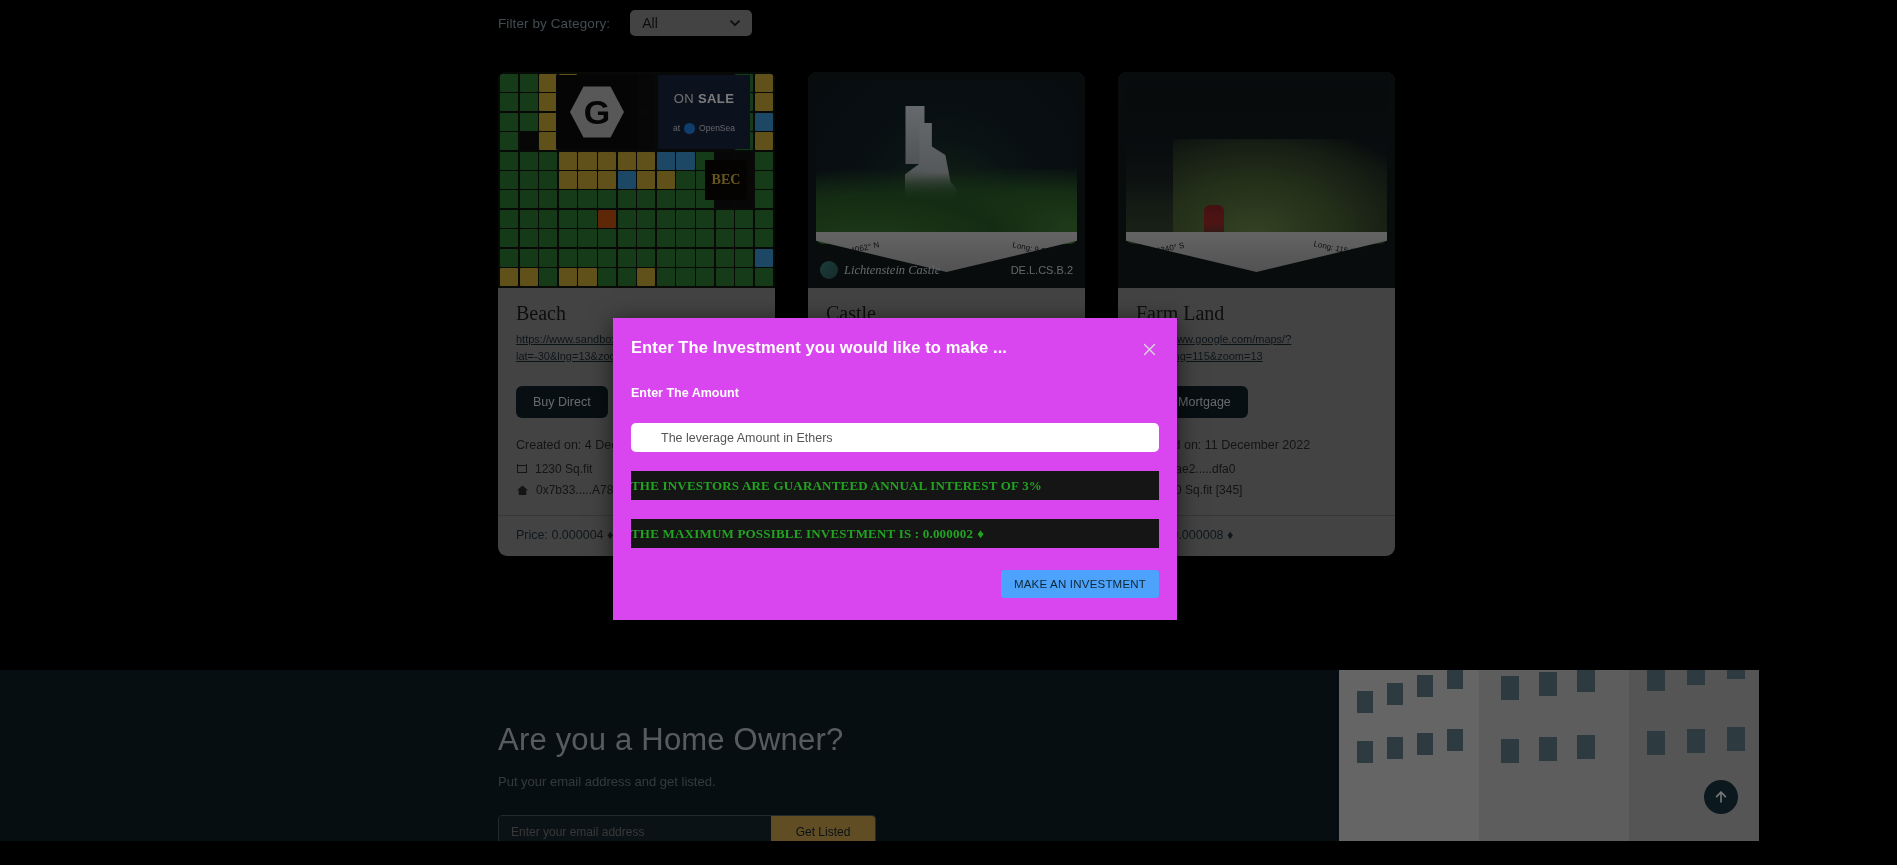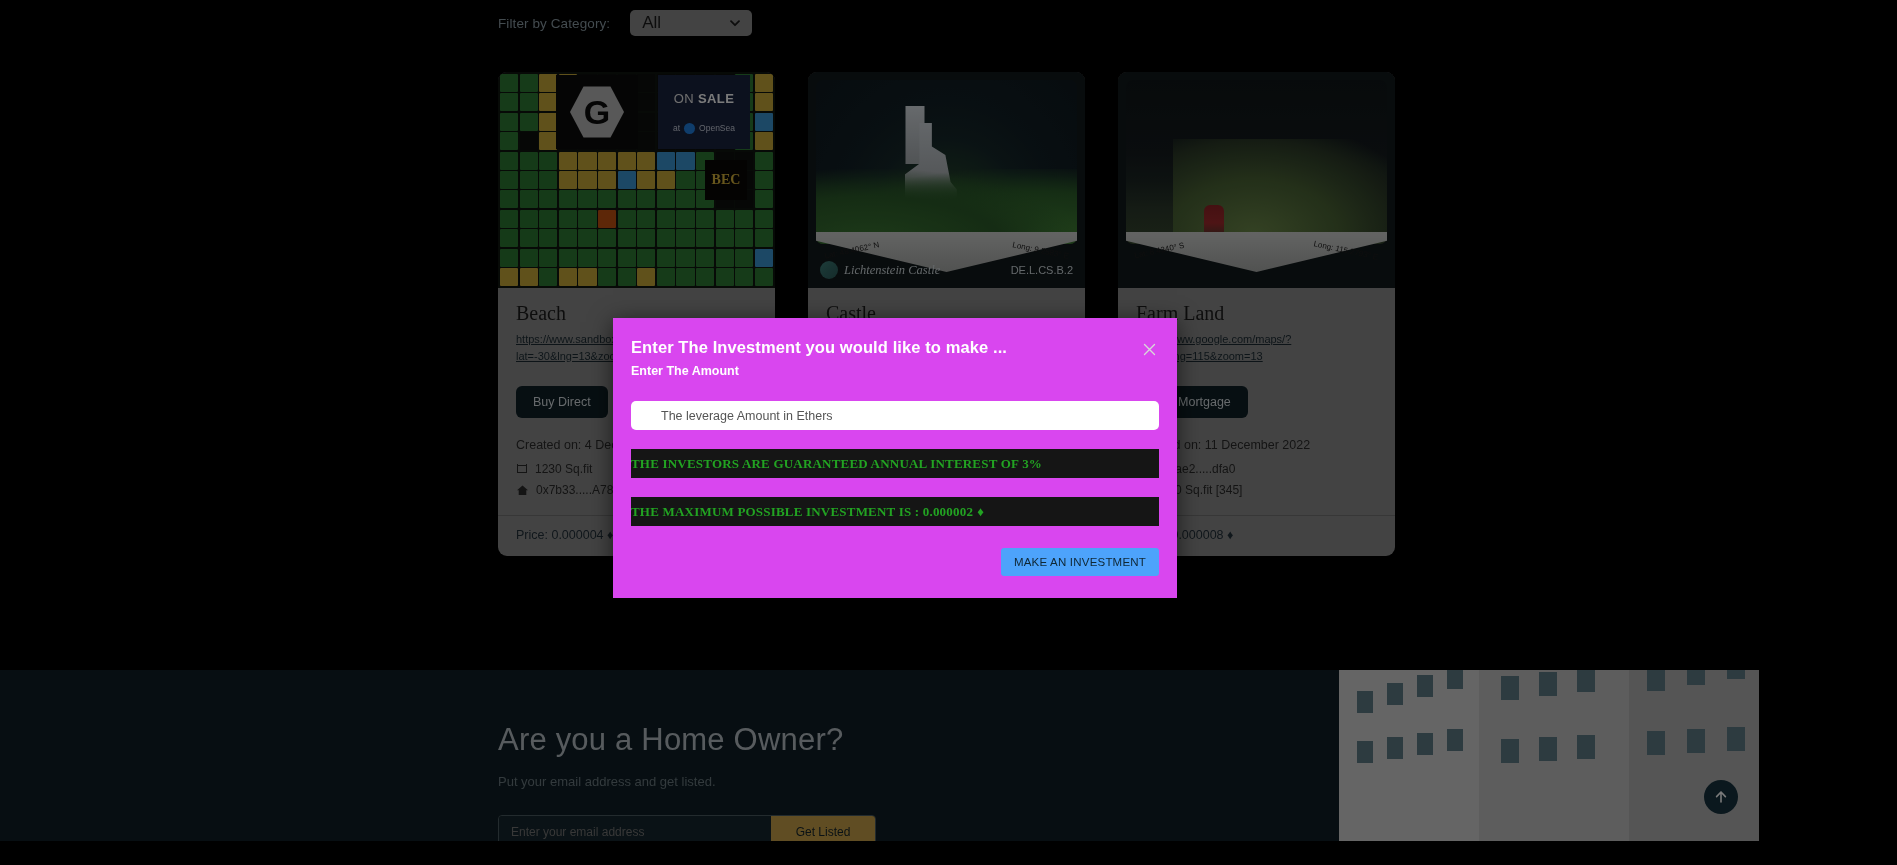--- a/index.html
+++ b/index.html
@@ -50,21 +50,21 @@
   }
   .filter-select {
     position: relative;
     width: 122px;
     height: 26px;
     background: #8c8c8c;
     border-radius: 5px;
     display: flex;
     align-items: center;
     padding-left: 12px;
-    font-size: 17px;
+    font-size: 14px;
     color: #1c1c1c;
     cursor: pointer;
   }
   .filter-select .chev {
     position: absolute;
     right: 11px; top: 50%;
     transform: translateY(-50%);
     width: 12px; height: 12px;
   }
 
@@ -372,21 +372,21 @@
     letter-spacing: .1px;
   }
   .modal-close {
     background: none; border: none; cursor: pointer;
     width: 20px; height: 20px;
     display: flex; align-items: center; justify-content: center;
     padding: 0;
     margin-top: 1px;
   }
   .modal-label {
-    margin-top: 5px;
+    margin-top: 27px;
     font-size: 12.5px;
     font-weight: bold;
     color: #ffffff;
   }
   .modal-input {
     margin-top: 23px;
     width: 100%;
     height: 29px;
     background: #ffffff;
     border: none;

